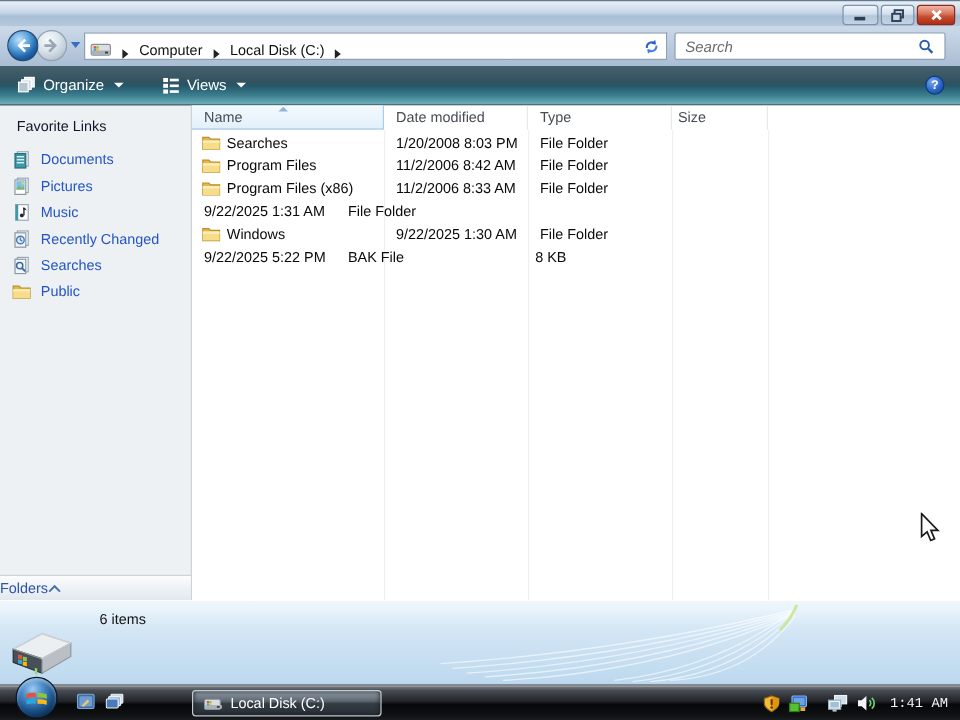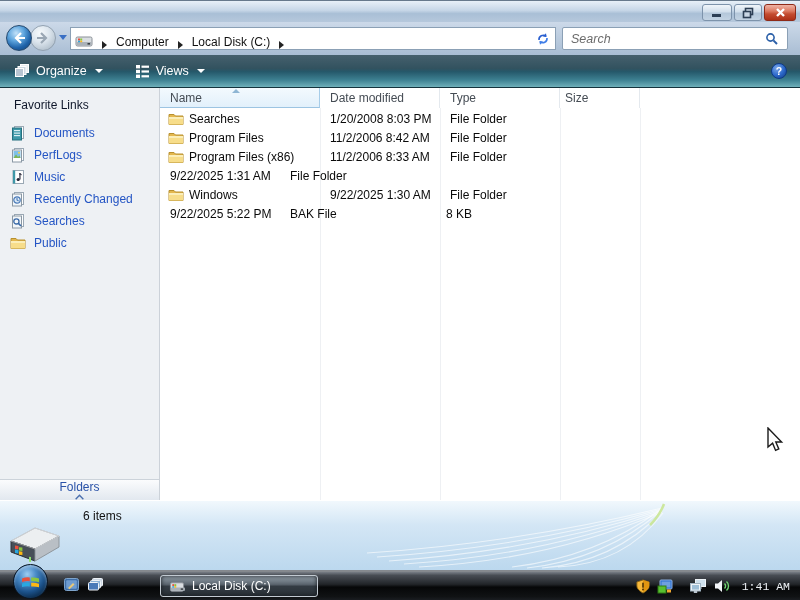--- a/index.html
+++ b/index.html
@@ -53,21 +53,21 @@
     background:radial-gradient(circle at 35% 30%,#7aa8ea 0%,#2a66c8 55%,#123d80 100%);}
 
   
   .sidebar{position:absolute;top:88px;left:0;width:160px;height:412px;background:#eef1f4;
     border-right:1px solid #ccd2d9;}
   .fav-header{font-size:12px;color:#0f172a;padding:10px 0 10px 14px;}
   .fav-item{display:flex;align-items:center;gap:8px;height:22px;padding-left:10px;
     font-size:12px;color:#2455c4;}
   .folders-bar{position:absolute;bottom:0;left:0;width:159px;height:21px;
     background:linear-gradient(#fbfcfd,#e2e8ef);border-top:1px solid #ccd3da;
-    display:flex;align-items:center;justify-content:flex-start;padding:0 0;flex-direction:column;}
+    display:flex;align-items:center;justify-content:flex-start;padding:0 0;}
   .folders-bar .lbl{font-size:12px;color:#2b53a8;}
 
   
   .filearea{position:absolute;top:88px;left:160px;width:640px;height:412px;background:#fff;}
   .listheader{position:absolute;top:0;left:0;right:0;height:20px;display:flex;background:#fff;}
   .hcell{font-size:12px;color:#454c54;display:flex;align-items:center;
     border-right:1px solid #e4e9ee;position:relative;}
   .hcell.name{width:160px;padding-left:10px;
     background:linear-gradient(#f3fafe,#e2f0fb);border-right:1px solid #a7cde9;
     border-bottom:1px solid #9cc4e2;}
@@ -223,21 +223,21 @@
       <span>Documents</span>
     </div>
     <div class="fav-item">
       <svg width="16" height="16" viewBox="0 0 16 16">
         <rect x="4.5" y="1.5" width="9" height="12" fill="#fff" stroke="#9aa8b4"></rect>
         <rect x="2.5" y="3" width="9" height="12" fill="#fff" stroke="#8a98a4"></rect>
         <rect x="3.5" y="4" width="7" height="7" fill="#7ec0e8"></rect>
         <path d="M3.5 11 L6 7.5 L8 10 L9.5 8.5 L10.5 11 Z" fill="#7fb455"></path>
         <circle cx="9" cy="5.8" r="1" fill="#f6d24a"></circle>
       </svg>
-      <span>PerfLogs</span>
+      <span>Pictures</span>
     </div>
     <div class="fav-item">
       <svg width="16" height="16" viewBox="0 0 16 16">
         <rect x="3" y="1.5" width="10.5" height="13" fill="#fff" stroke="#9aa8b4"></rect>
         <rect x="3" y="1.5" width="2.2" height="13" fill="#3e98a8"></rect>
         <circle cx="8.2" cy="10.5" r="1.6" fill="#223"></circle>
         <rect x="9.4" y="4" width="1.1" height="6.5" fill="#223"></rect>
         <path d="M9.4 4 Q12 4.6 12 6.4 Q11 5.6 9.4 5.6 Z" fill="#223"></path>
       </svg>
       <span>Music</span>

